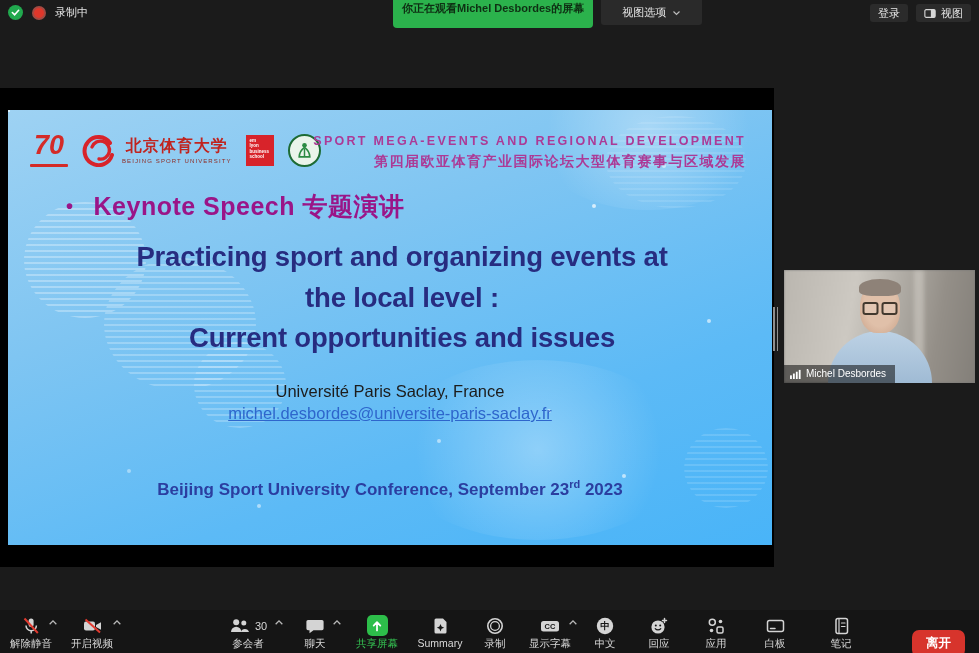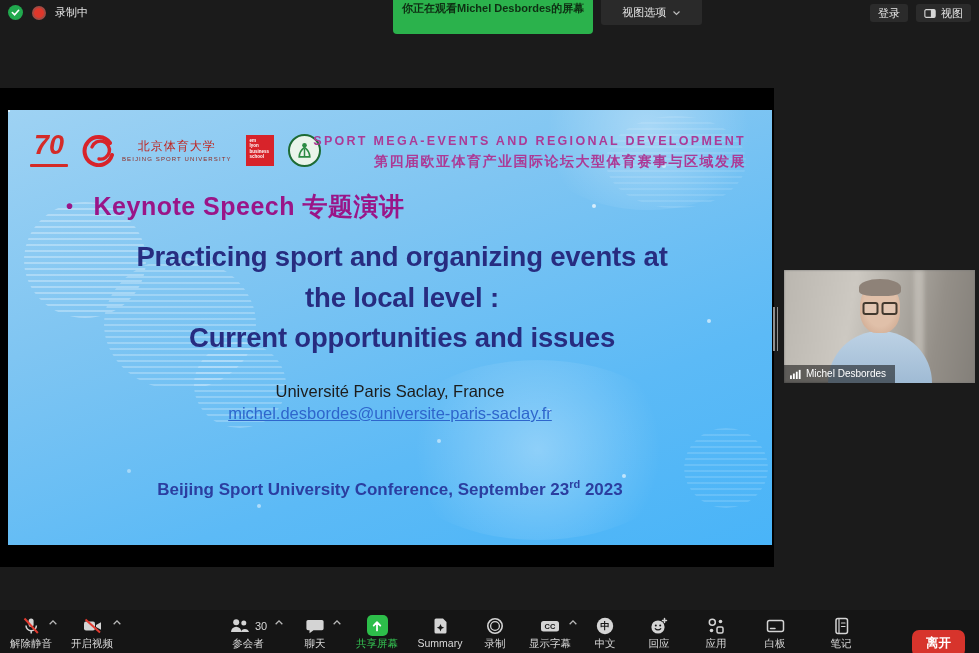--- a/index.html
+++ b/index.html
@@ -4,21 +4,21 @@
 <style>
   html,body{margin:0;padding:0;background:#1b1b1b;width:979px;height:653px;overflow:hidden;
     font-family:"Liberation Sans","DejaVu Sans",sans-serif;-webkit-font-smoothing:antialiased;}
   
   #topbar{position:absolute;left:0;top:0;width:979px;height:26px;background:#1b1b1b;z-index:30}
   .tb-left{position:absolute;left:8px;top:5px;display:flex;align-items:center;gap:9px}
   .shield{width:15px;height:15px;border-radius:50%;background:#21a94e;display:flex;align-items:center;justify-content:center}
   .recdot{width:14px;height:14px;border-radius:50%;border:2px solid #a34a42;background:#e0372b;box-sizing:border-box}
   .rec-label{color:#e6e6e6;font-size:11px}
   .tb-center{position:absolute;left:393px;top:0;display:flex;align-items:flex-start;gap:8px}
-  .banner{background:#2bb24c;color:#0e2f13;font-size:11px;font-weight:bold;height:34px;line-height:17px;
+  .banner{background:#2bb24c;color:#0e2f13;font-size:11px;font-weight:bold;height:28px;line-height:17px;
     padding:0 9px;border-radius:0 0 4px 4px;white-space:nowrap}
   .viewopt{background:#2a2a2a;color:#e8e8e8;font-size:11px;height:25px;line-height:17px;padding:0 21px;
     border-radius:0 0 3px 3px;display:flex;align-items:center;gap:6px;cursor:pointer}
   .tb-right{position:absolute;right:8px;top:4px;display:flex;gap:8px}
   .tb-btn{background:#2b2b2b;color:#e6e6e6;font-size:11px;height:18px;padding:0 8px;border-radius:3px;
     display:flex;align-items:center;gap:5px;cursor:pointer}
   
   #share-frame{position:absolute;left:0;top:88px;width:774px;height:479px;background:#000}
   #slide{position:absolute;left:8px;top:22px;width:764px;height:435px;overflow:hidden;
     background:linear-gradient(160deg,#9ed2f3 0%,#7fc5f2 35%,#5cbaf6 70%,#49b4f8 100%)}
@@ -31,21 +31,21 @@
     615px 365px 0 1px rgba(255,255,255,.6),430px 330px 0 1px rgba(255,255,255,.5),
     250px 395px 0 1px rgba(255,255,255,.5),120px 360px 0 1px rgba(255,255,255,.4)}
   
   #logo-row{position:absolute;left:18px;top:18px;height:44px;display:flex;align-items:center}
   .logo70{width:46px;height:40px;position:relative;color:#d42b28;font-weight:bold;font-style:italic;
     font-size:27px;line-height:30px;text-align:center}
   .logo70 .bar{position:absolute;left:4px;bottom:3px;width:38px;height:3px;background:#d42b28;border-radius:1px}
   .bsu{display:flex;align-items:center;margin-left:10px}
   .bsu-swirl{width:34px;height:34px;position:relative}
   .bsu-text{margin-left:6px;text-align:center}
-  .bsu-cn{color:#c0241f;font-size:12px;font-weight:normal;letter-spacing:1px;white-space:nowrap;
+  .bsu-cn{color:#c0241f;font-size:16px;font-weight:bold;letter-spacing:1px;white-space:nowrap;
     font-family:"Liberation Serif","DejaVu Serif",serif}
   .bsu-en{color:#8f2a22;font-size:6px;letter-spacing:1.1px;margin-top:1px;white-space:nowrap}
   .emlyon{margin-left:14px;width:28px;height:31px;background:#d8232a;color:#fff;box-sizing:border-box;
     padding:3px 0 0 4px;font-size:4.5px;line-height:5.5px;font-weight:bold}
   .emblem{margin-left:14px;width:33px;height:33px;border-radius:50%;border:2px solid #1d6b34;box-sizing:border-box;
     background:#eaf4ea;display:flex;align-items:center;justify-content:center}
   
   #conf-header{position:absolute;right:26px;top:24px;text-align:right}
   .conf-en{color:#ac3a96;font-size:12.5px;font-weight:600;letter-spacing:2.3px;white-space:nowrap}
   .conf-cn{color:#ac3a96;font-size:14px;font-weight:bold;letter-spacing:1.5px;margin-top:5px;white-space:nowrap}

